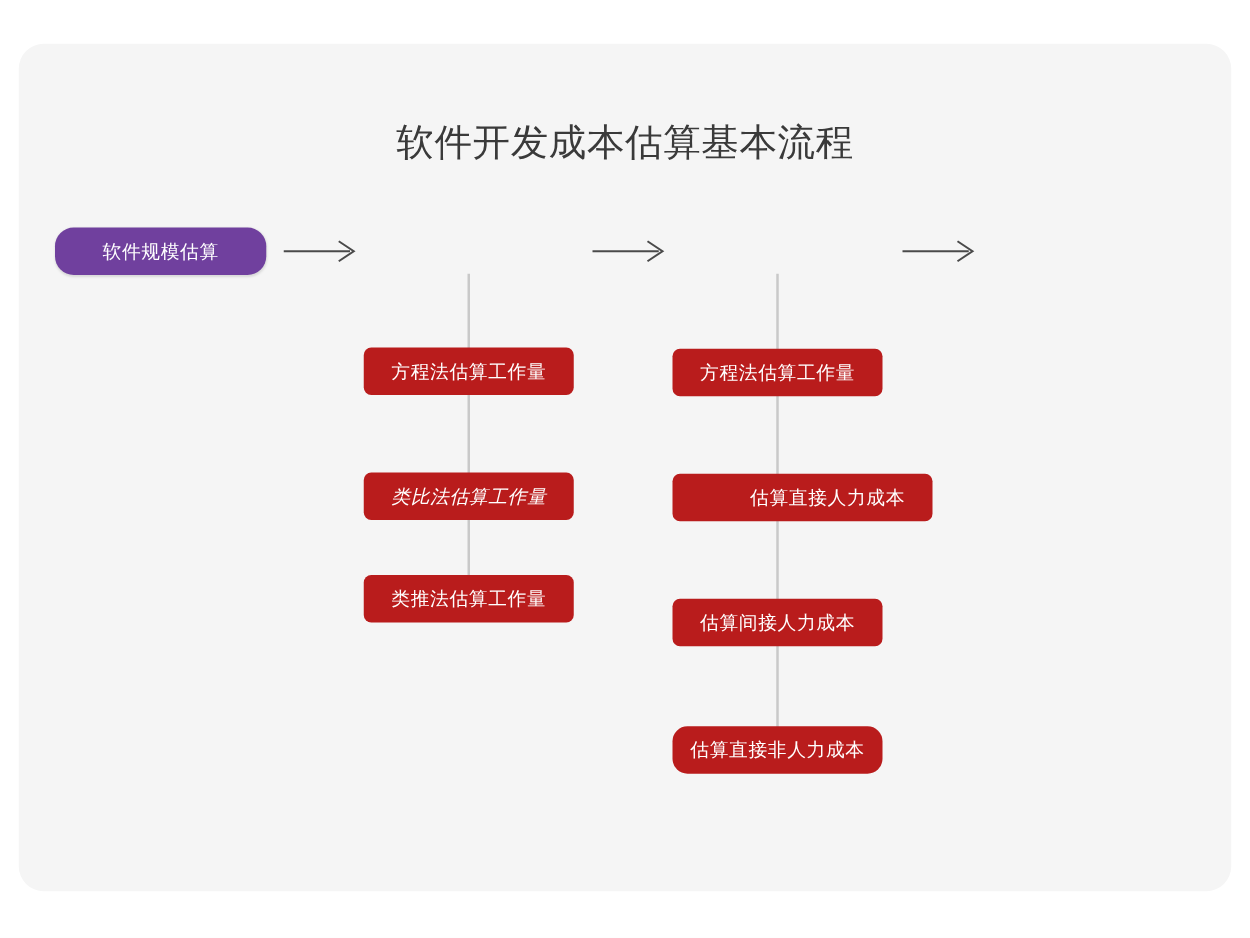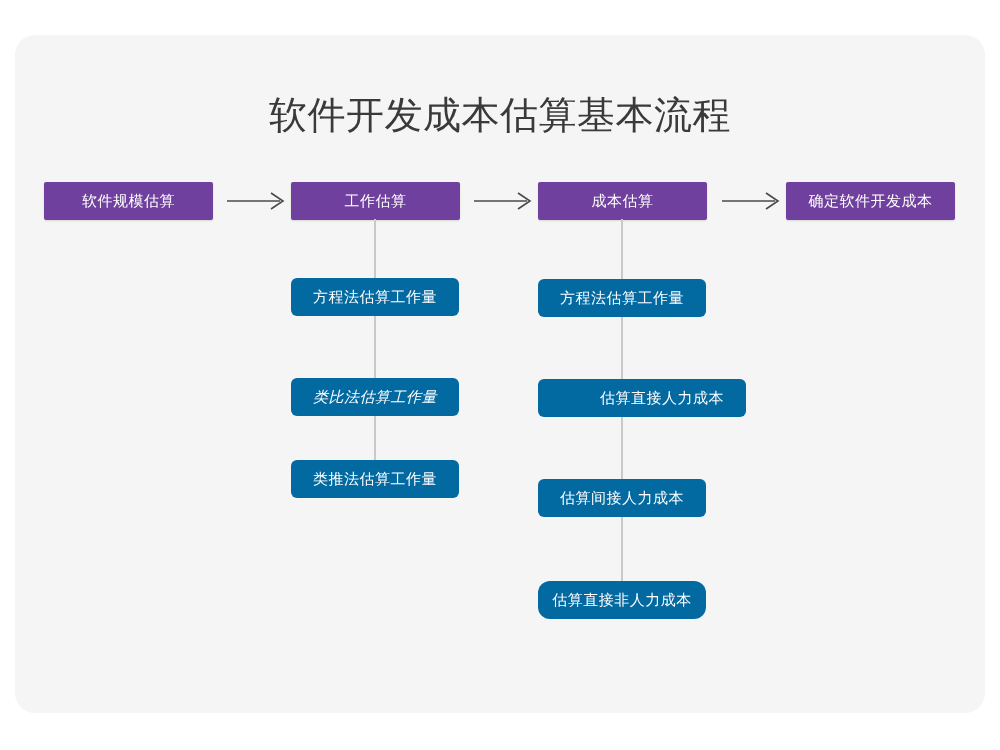--- a/index.html
+++ b/index.html
@@ -30,35 +30,35 @@
     background: #f5f5f5;
     border-radius: 20px;
   }
 
   .chart-title {
     position: absolute;
     left: 0;
     top: 94px;
     width: 1000px;
     text-align: center;
-    font-size: 38px;
+    font-size: 30px;
     line-height: 42px;
     color: #3a3a3a;
     font-weight: 400;
     letter-spacing: 0.5px;
     white-space: nowrap;
   }
 
   
   .stage-node {
     position: absolute;
     top: 182px;
     height: 38px;
     background: #70409e;
-    border-radius: 2px;
+    border-radius: 15px;
     color: #ffffff;
     font-size: 15px;
     display: flex;
     align-items: center;
     justify-content: center;
     white-space: nowrap;
     letter-spacing: 0.5px;
     box-shadow: 0 1px 2px rgba(0,0,0,0.12);
   }
   .stage-node.s0 { left: 44px;  width: 169px; }
@@ -83,21 +83,21 @@
     width: 2px;
     background: #c9c9c9;
   }
   .branch-line.l1 { left: 374px; top: 219px; height: 278px; }
   .branch-line.l2 { left: 621px; top: 219px; height: 381px; }
 
   
   .sub-node {
     position: absolute;
     height: 38px;
-    background: #0369a1;
+    background: #b91c1c;
     border-radius: 6px;
     color: #ffffff;
     font-size: 15px;
     display: flex;
     align-items: center;
     justify-content: center;
     white-space: nowrap;
     letter-spacing: 0.5px;
   }
   .col1 .sub-node { left: 291px; width: 168px; }
@@ -116,25 +116,22 @@
 <body>
 
 <div class="canvas">
 
   <div class="card"></div>
 
   <div class="chart-title">软件开发成本估算基本流程</div>
 
   <div class="stage-node s0">软件规模估算</div>
 
-  <div class="stage-node s1">工作估算</div>
 
-  <div class="stage-node s2">成本估算</div>
 
-  <div class="stage-node s3">确定软件开发成本</div>
 
   <div class="flow-arrow a0">
     <svg width="62" height="26" viewBox="0 0 62 26">
       <line x1="1" y1="13" x2="54" y2="13" stroke="#4a4a4a" stroke-width="1.6"></line>
       <polyline points="45,5 57,13 45,21" fill="none" stroke="#4a4a4a" stroke-width="1.6"></polyline>
     </svg>
   </div>
 
   <div class="flow-arrow a1">
     <svg width="62" height="26" viewBox="0 0 62 26">

